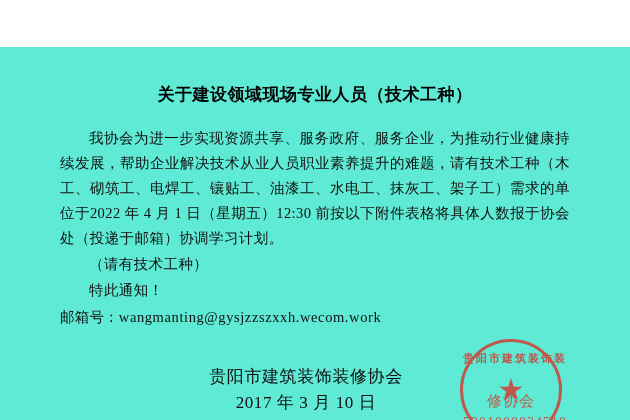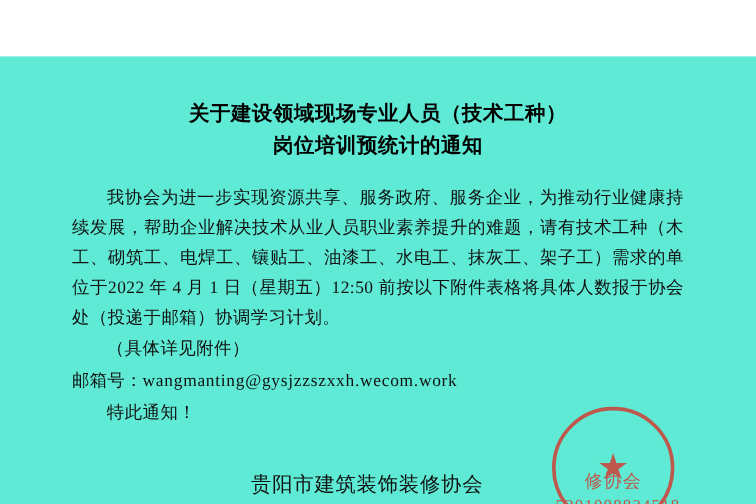--- a/index.html
+++ b/index.html
@@ -133,36 +133,36 @@
     white-space: nowrap;
   }
 </style>
 </head>
 <body>
 
 <div class="page">
 
   <div class="title">
     <span class="title-line">关于建设领域现场专业人员（技术工种）</span>
-    <span class="title-line">岗位培训预统计的通知</span>
   </div>
 
   <div class="body-block">
-    <p class="para indent">我协会为进一步实现资源共享、服务政府、服务企业，为推动行业健康持续发展，帮助企业解决技术从业人员职业素养提升的难题，请有技术工种（木工、砌筑工、电焊工、镶贴工、油漆工、水电工、抹灰工、架子工）需求的单位于2022 年 4 月 1 日（星期五）12:50 前按以下附件表格将具体人数报于协会处（投递于邮箱）协调学习计划。</p>
-    <p class="para indent">（具体详见附件）</p>
+    <p class="para indent">我协会为进一步实现资源共享、服务政府、服务企业，为推动行业健康持续发展，帮助企业解决技术从业人员职业素养提升的难题，请有技术工种（木工、砌筑工、电焊工、镶贴工、油漆工、水电工、抹灰工、架子工）需求的单位于2022 年 4 月 1 日（星期五）12:30 前按以下附件表格将具体人数报于协会处（投递于邮箱）协调学习计划。</p>
+    <p class="para indent">（请有技术工种）</p>
+    <p class="para indent">特此通知！</p>
     <p class="para email-line"><span>邮箱号：</span><span class="email-addr">wangmanting@gysjzzszxxh.wecom.work</span></p>
-    <p class="para indent">特此通知！</p>
   </div>
 
   <div class="signature">
     <span class="sig-line">贵阳市建筑装饰装修协会</span>
     <span class="sig-line">2017 年 3 月 10 日</span>
   </div>
 
   <div class="seal">
     <div class="seal-inner">
+      <div class="seal-text-top">贵阳市建筑装饰装</div>
       <div class="seal-star">★</div>
       <div class="seal-bar">修协会</div>
       <div class="seal-text-bottom">5201008834518</div>
     </div>
   </div>
 
 </div>
 
 </body></html>

